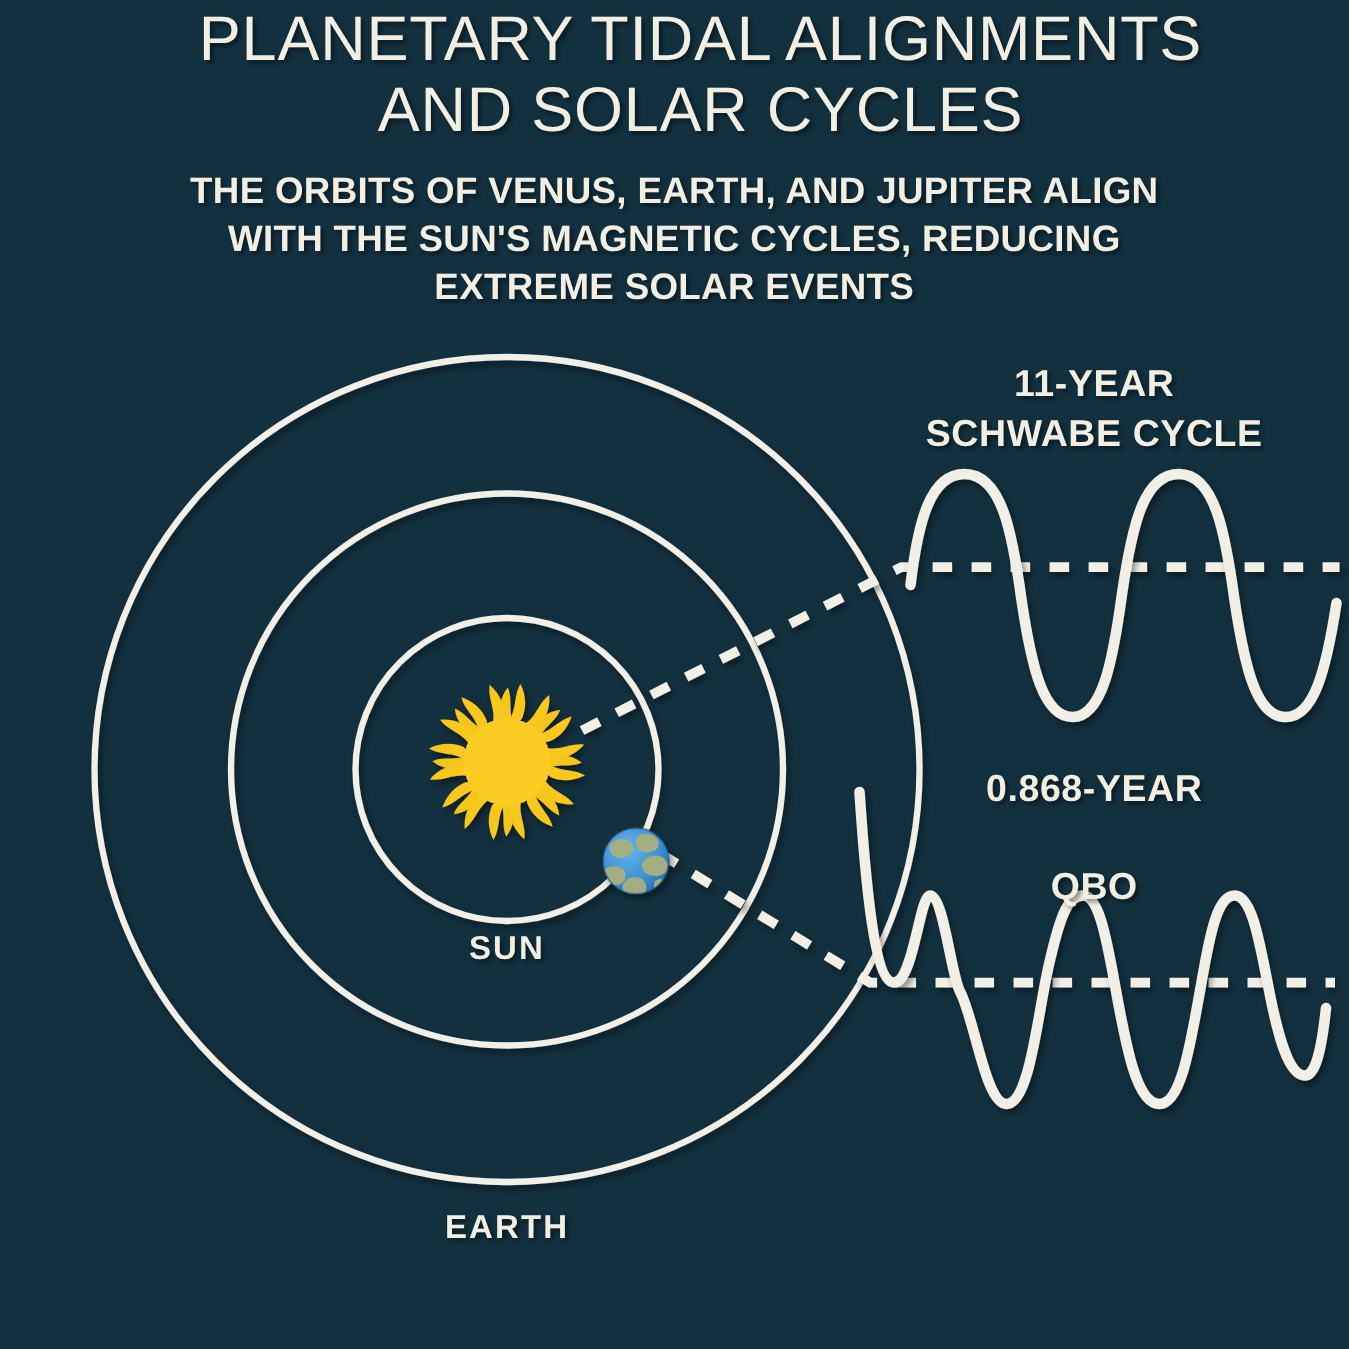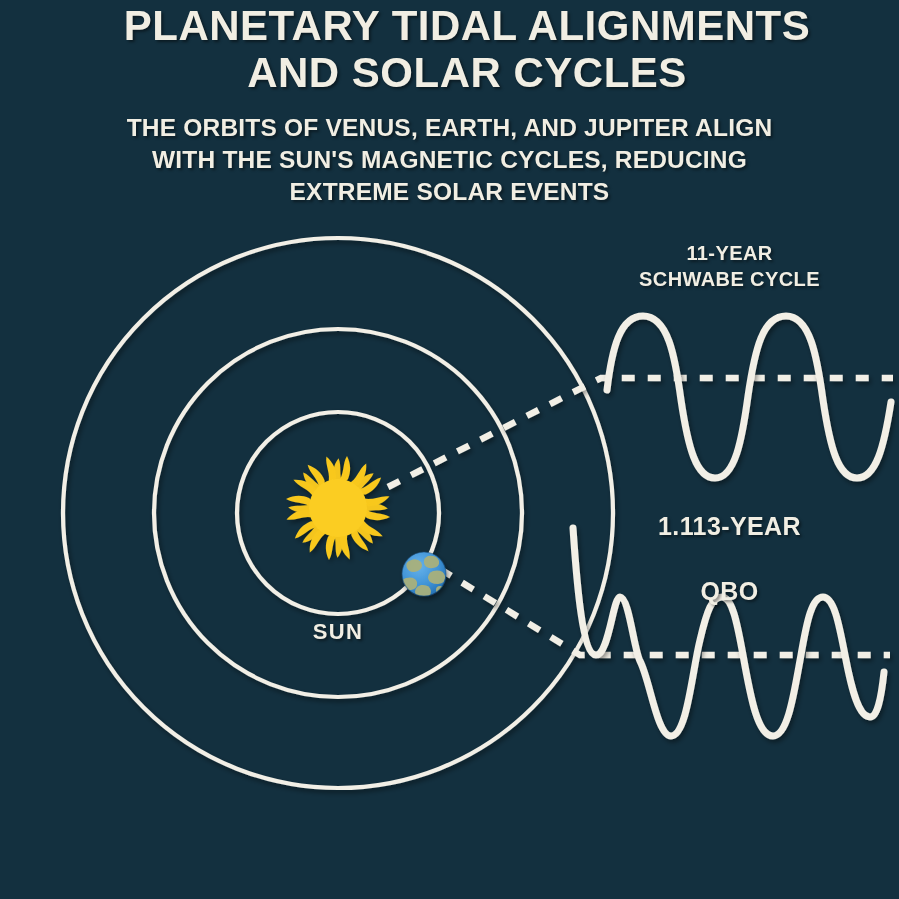--- a/index.html
+++ b/index.html
@@ -28,36 +28,36 @@
     text-align: center;
     text-shadow: 2px 2px 3px rgba(0,0,0,0.45);
     letter-spacing: 0.4px;
     white-space: pre-line;
     line-height: 1.17;
     user-select: none;
   }
   #title {
     left: 0; right: 0; top: 2px;
     font-size: 42px;
-    font-weight: bold;
+    font-weight: normal;
     letter-spacing: 0.5px;
     line-height: 1.12;
     padding-left: 35px;
   }
   #subtitle {
     left: 0; right: 0; top: 112px;
     font-size: 24.5px;
     font-weight: bold;
     line-height: 1.30;
     letter-spacing: 0.2px;
     text-align: center;
   }
   #label-schwabe {
     left: 560px; width: 339px; top: 240px;
-    font-size: 20px;
+    font-size: 25px;
     font-weight: bold;
     line-height: 1.32;
   }
   #label-qbo {
     left: 560px; width: 339px; top: 477px;
     font-size: 25px;
     font-weight: bold;
     line-height: 1.30;
   }
   #label-qbo .sub { font-size: 21.5px; }
@@ -189,21 +189,22 @@
 AND SOLAR CYCLES</div>
 
   <div class="txt" id="subtitle">THE ORBITS OF VENUS, EARTH, AND JUPITER ALIGN
 WITH THE SUN'S MAGNETIC CYCLES, REDUCING
 EXTREME SOLAR EVENTS</div>
 
   <div class="txt" id="label-schwabe">11-YEAR
 SCHWABE CYCLE</div>
 
   <div class="txt" id="label-qbo">
-    <span>1.113-YEAR</span><br>
+    <span>0.868-YEAR</span><br>
     <span>QBO</span><br>
   </div>
 
   <div class="txt orbit-label" id="label-sun">SUN</div>
 
 
+  <div class="txt orbit-label" id="label-earth">EARTH</div>
 
 </div>
 
 </body></html>

